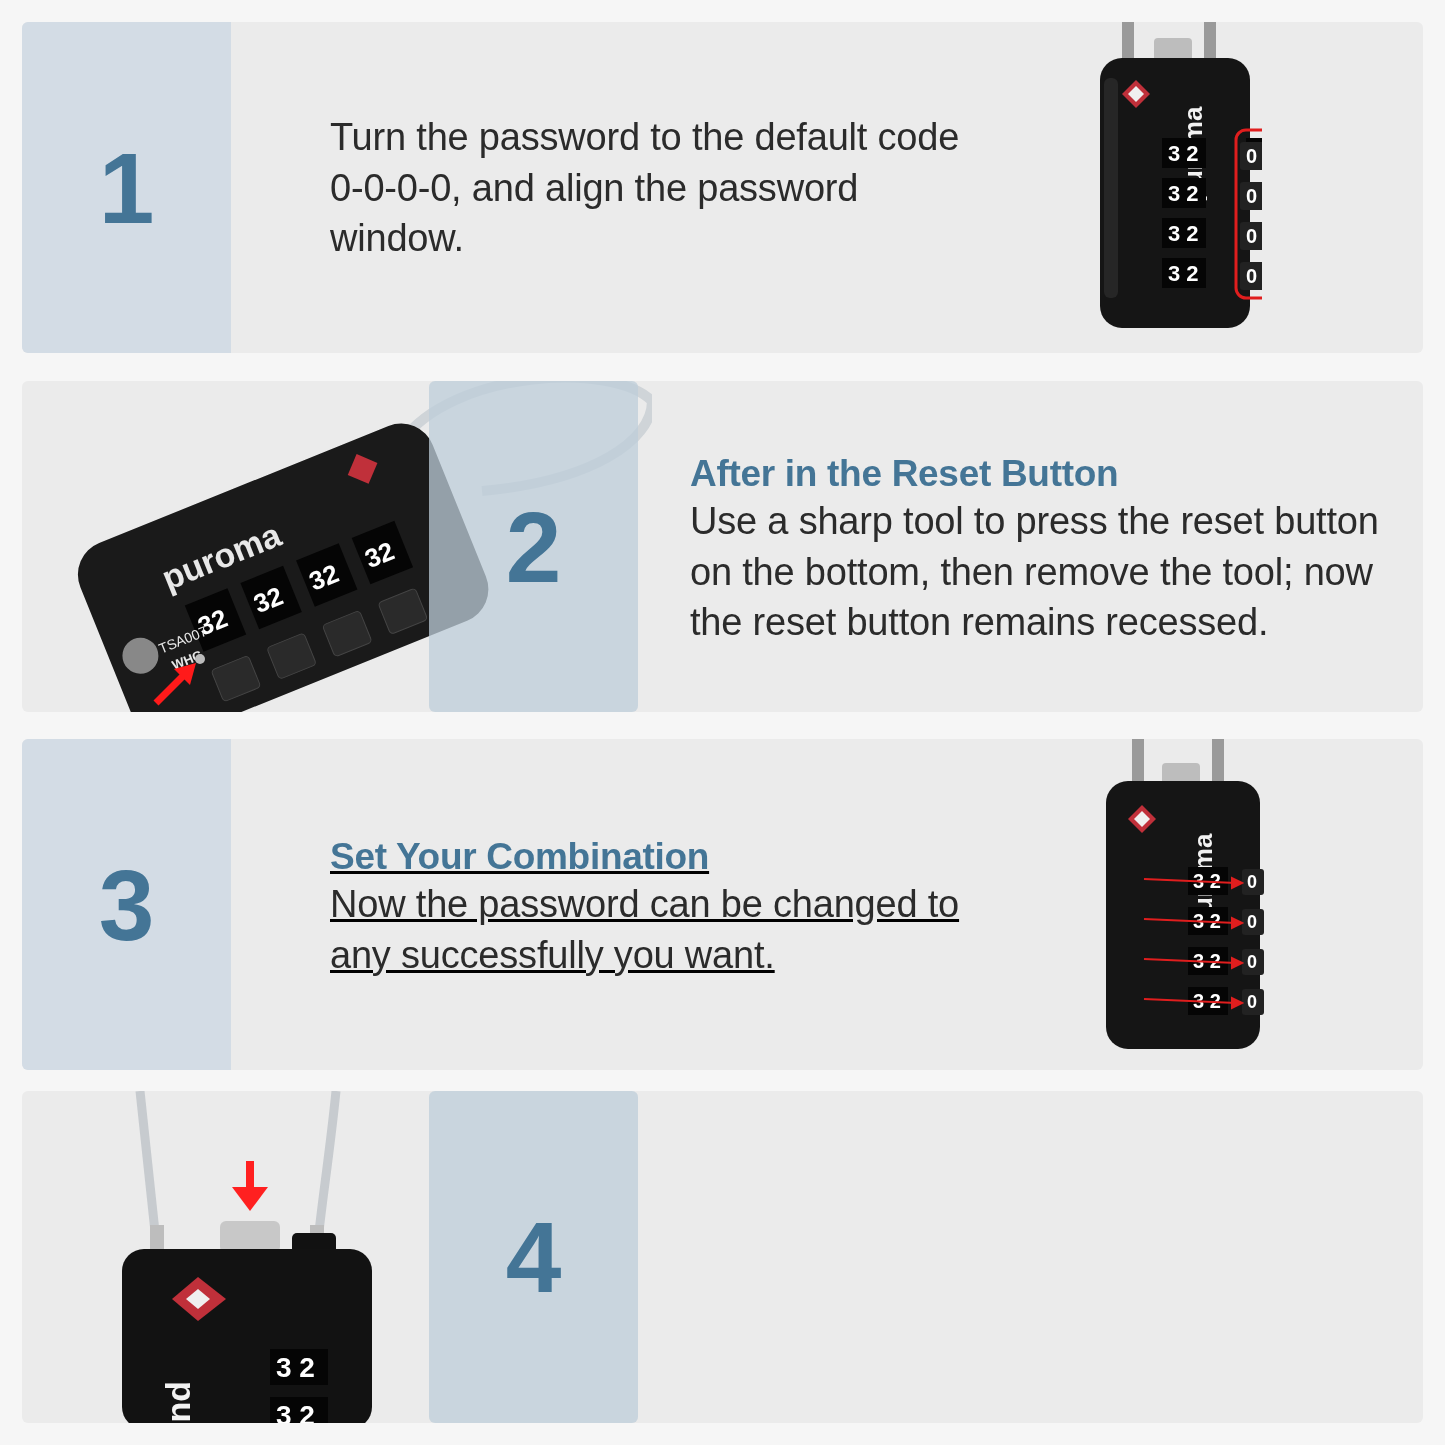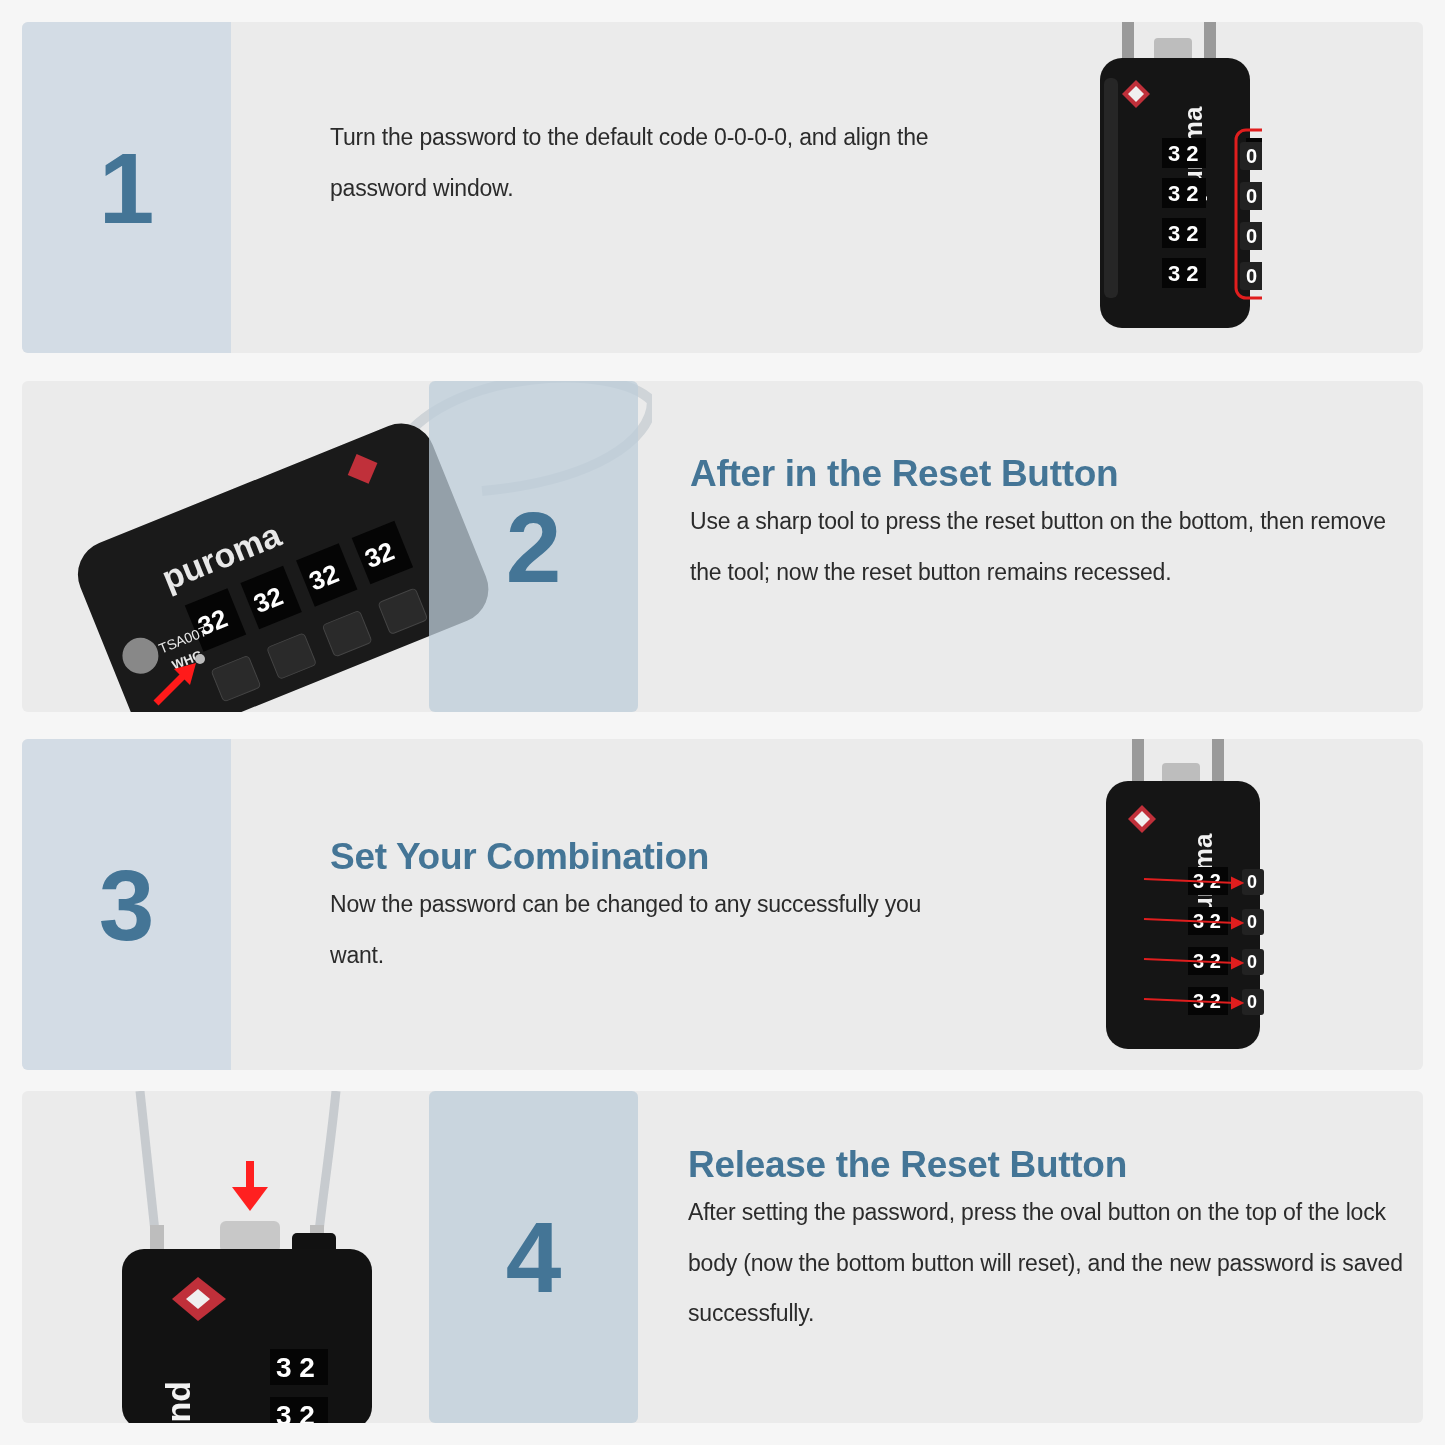--- a/index.html
+++ b/index.html
@@ -20,25 +20,25 @@
     background: #d3dce5; display: flex; align-items: center; justify-content: center;
   }
   .numpanel.left { left: 0; }
   .numpanel.mid { left: 407px; background: rgba(190,206,218,0.75); border-radius: 6px; }
   .stepnum {
     font-weight: bold; font-size: 100px; color: #447596; line-height: 1;
   }
 
   .textblock { position: absolute; }
   .title { font-weight: bold; font-size: 37px; color: #447596; line-height: 44px; letter-spacing: -0.3px; }
-  .body { font-size: 23px; color: #2b2b2b; line-height: 50.5px; letter-spacing: -0.2px; }
+  .body { font-size: 38px; color: #2b2b2b; line-height: 50.5px; letter-spacing: -0.2px; }
 
   #card1 .textblock { left: 308px; top: 90px; width: 640px; }
   #card2 .textblock { left: 668px; top: 71px; width: 720px; }
-  #card3 .textblock { left: 308px; top: 96px; width: 640px; }
+  #card3 .textblock { left: 308px; top: 96px; width: 640px; text-decoration: underline; }
   #card4 .textblock { left: 666px; top: 52px; width: 720px; }
 
   .illus { position: absolute; }
   svg text { font-family: "Liberation Sans", sans-serif; }
 </style>
 </head>
 <body>
 
 <div class="card" id="card1">
   <div class="numpanel left">
@@ -201,17 +201,13 @@
       </g>
       <g>
         <rect x="164" y="70" width="8" height="30" fill="#ff2020"></rect>
         <polygon points="150,96 186,96 168,120" fill="#ff2020"></polygon>
       </g>
     </svg>
   </div>
   <div class="numpanel mid">
     <span class="stepnum">4</span>
   </div>
-  <div class="textblock">
-    <div class="title">Release the Reset Button</div>
-    <div class="body">After setting the password, press the oval button on the top of the lock body (now the bottom button will reset), and the new password is saved successfully.</div>
-  </div>
 </div>
 
 </body></html>

